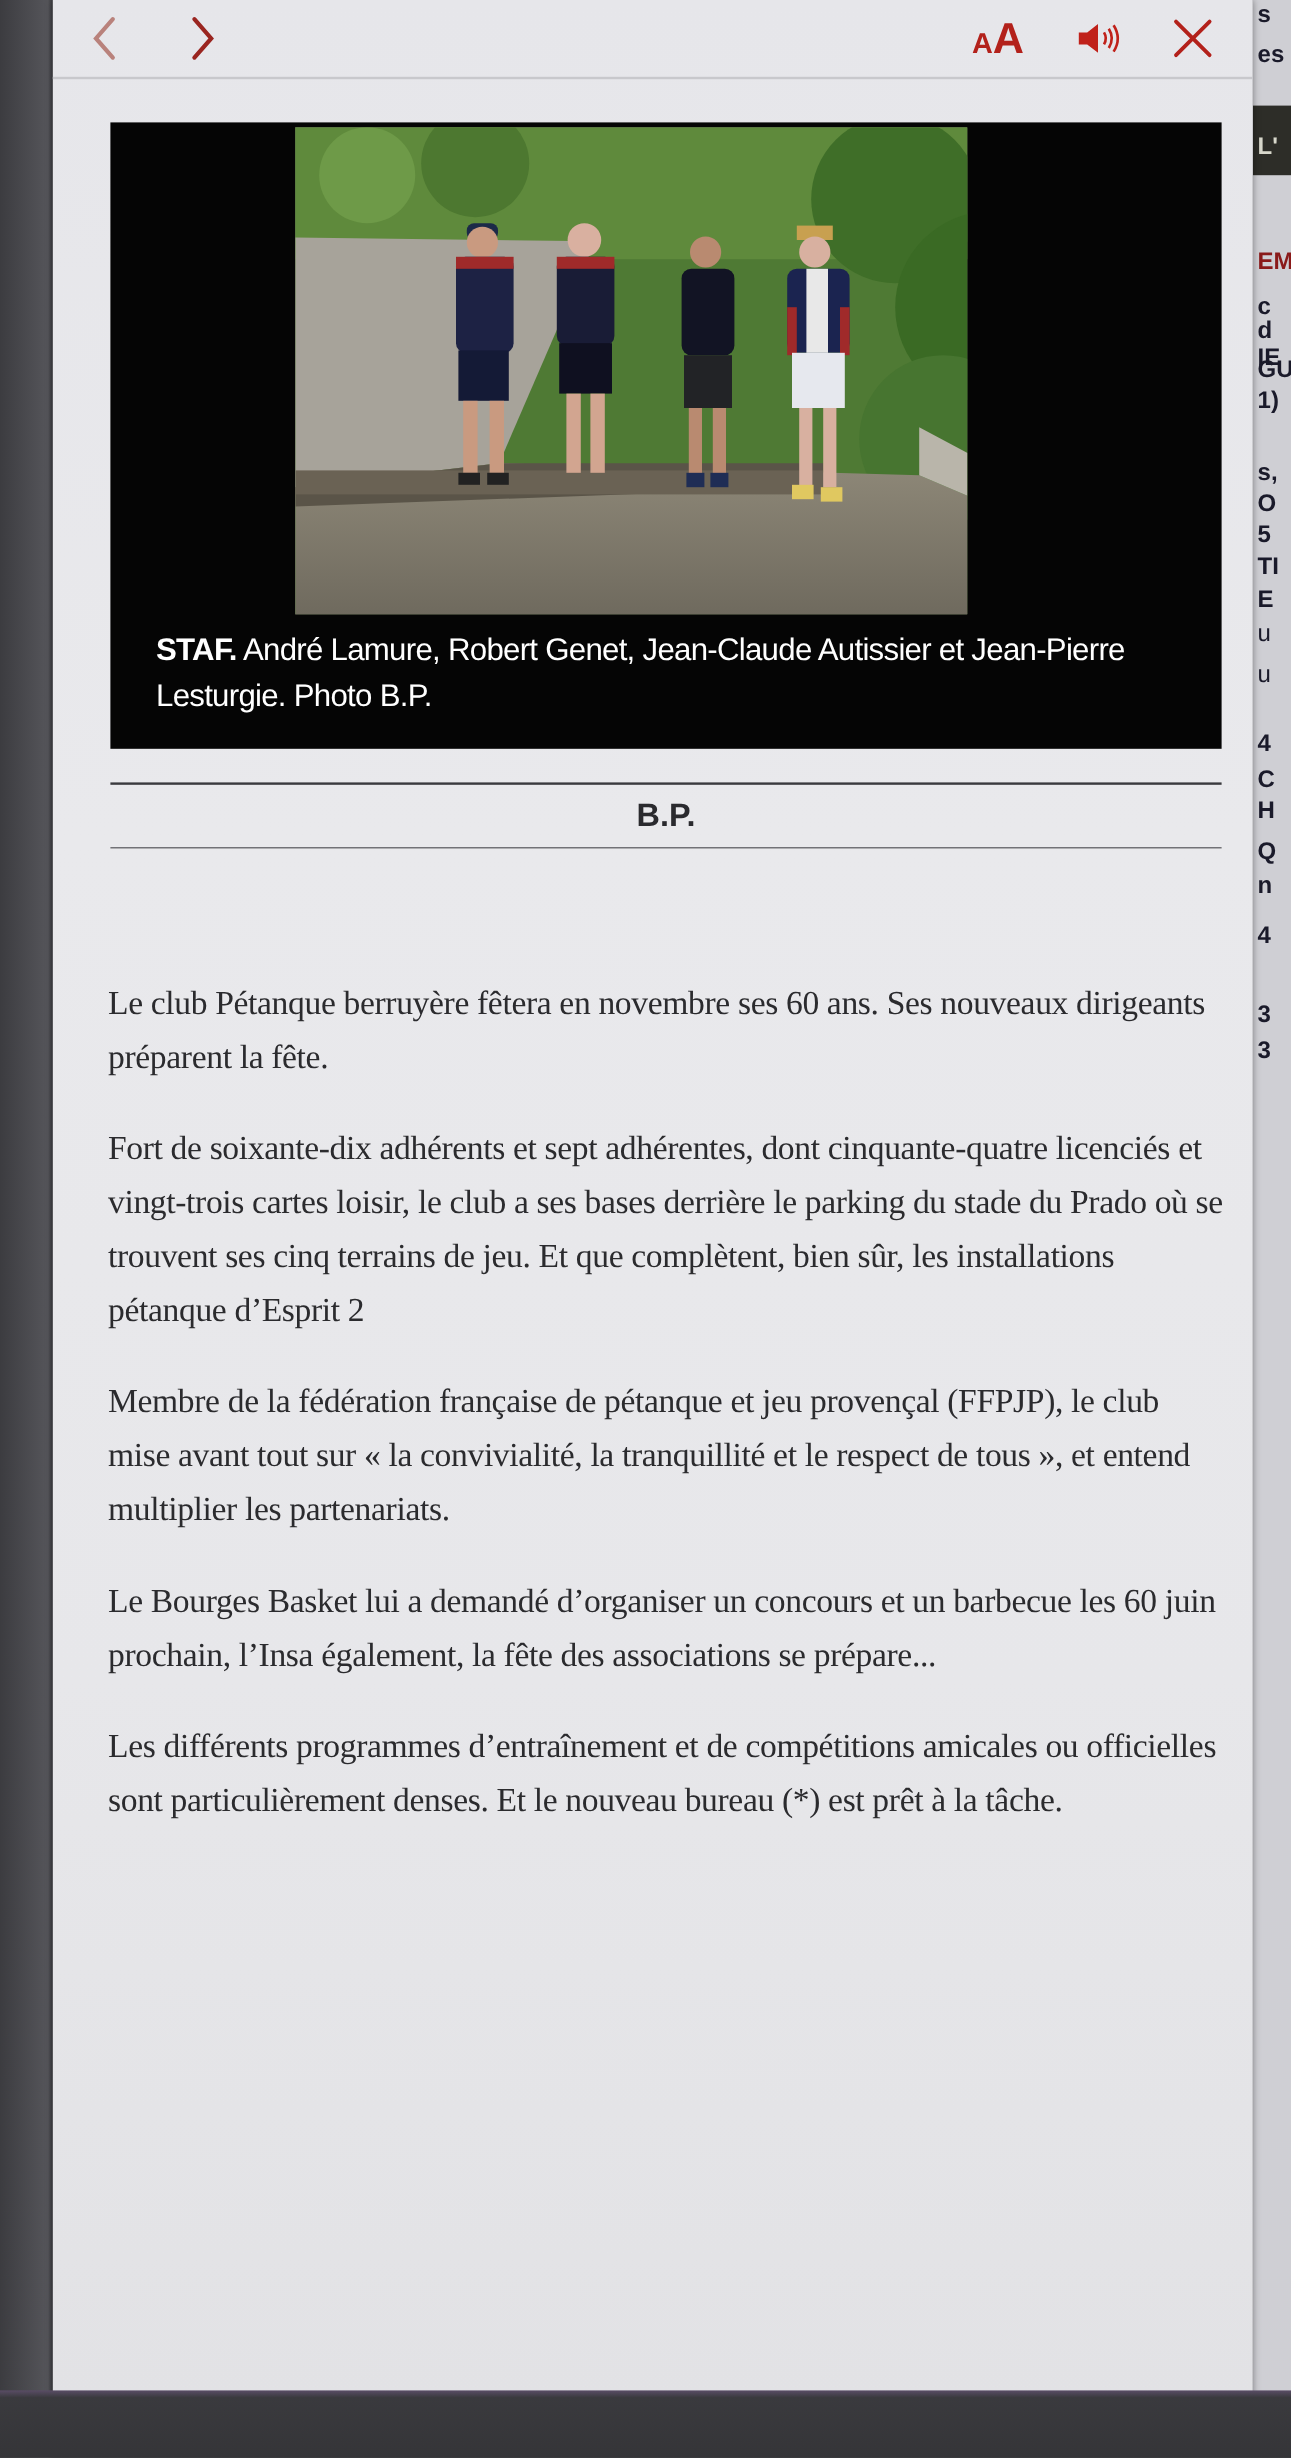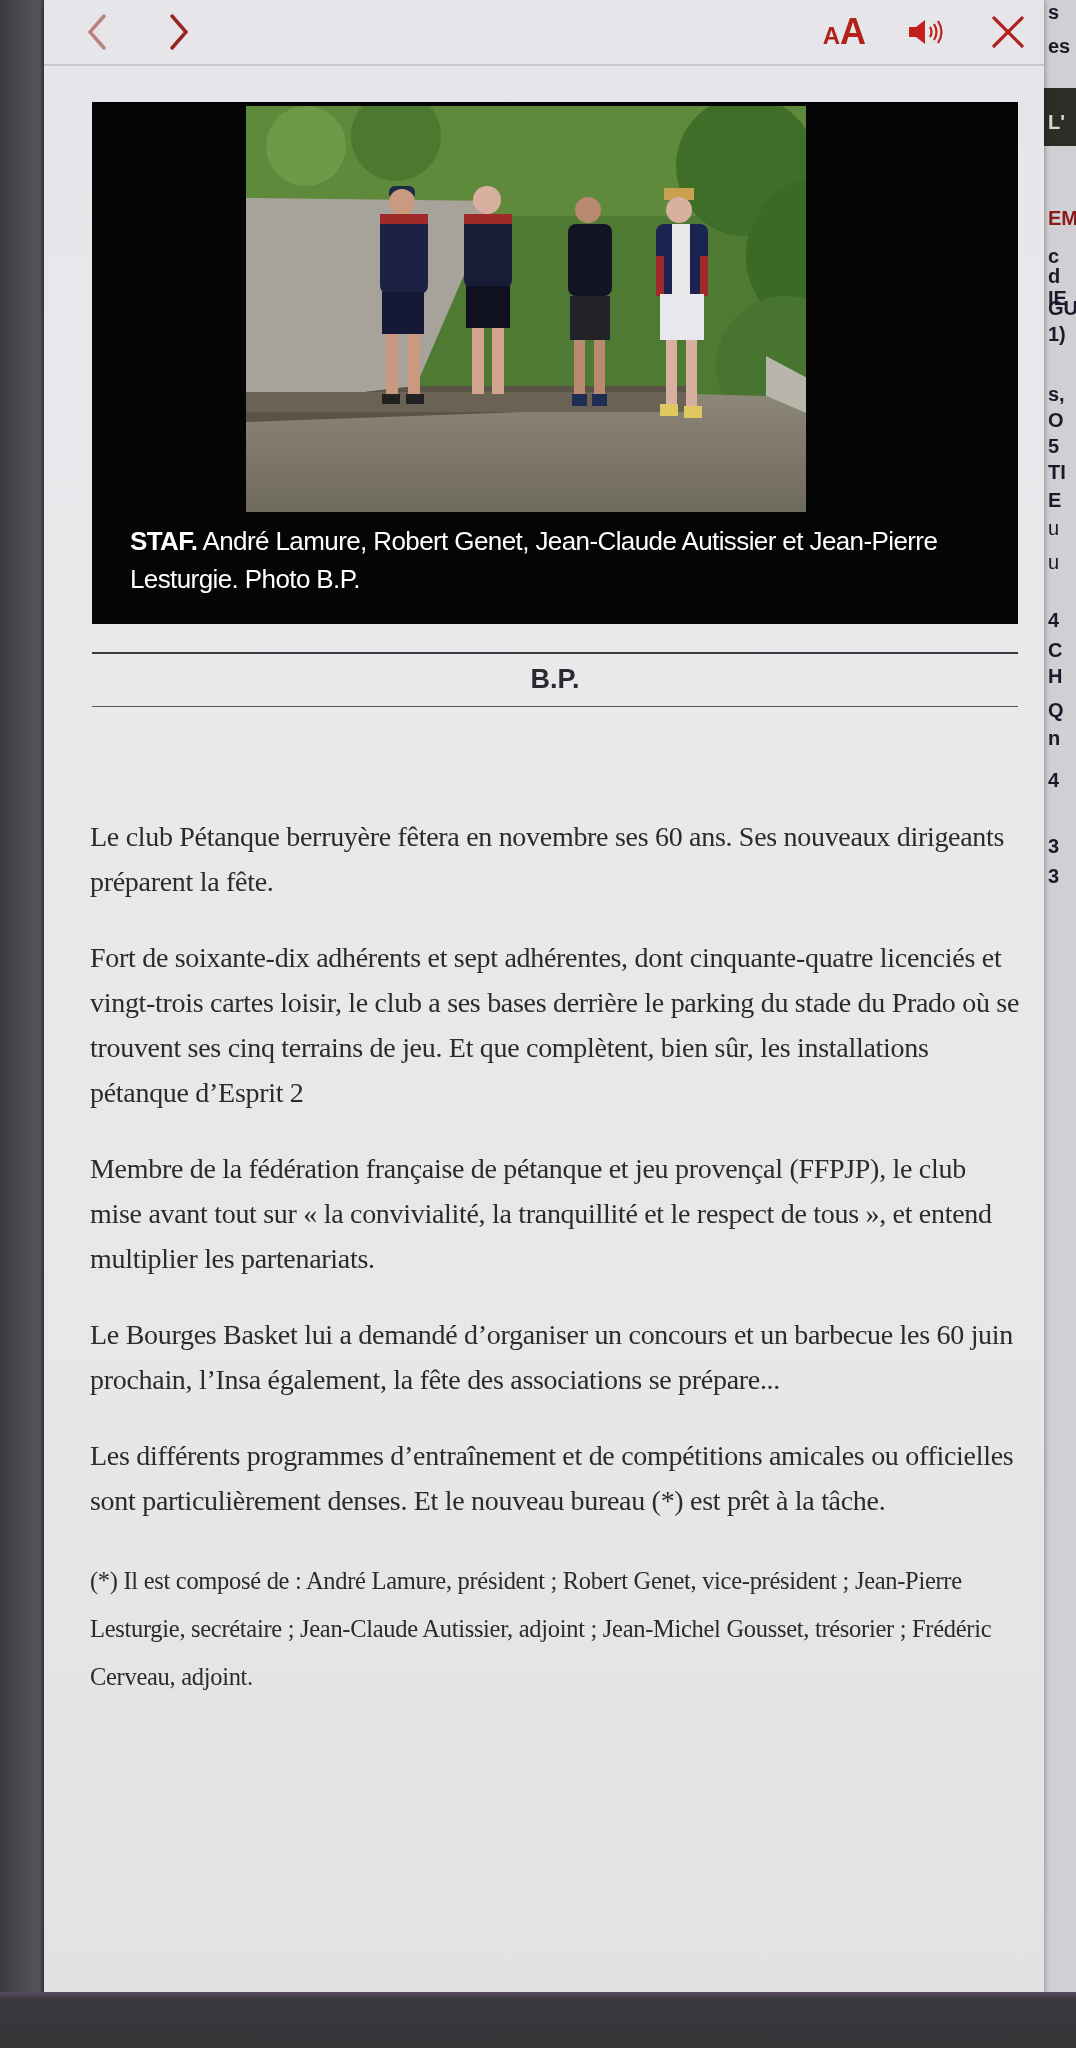--- a/index.html
+++ b/index.html
@@ -29,21 +29,21 @@
   .bottom-bezel {
     position: absolute; left: 0; top: 1992px; width: 1076px; height: 56px;
     background: linear-gradient(180deg, #5a4d66 0px, #3a3a3e 6px, #353538 100%);
   }
 
   
   .toolbar {
     position: absolute; left: 0; top: 0; width: 1000px; height: 64px;
     border-bottom: 2px solid #c8c8cc;
   }
-  .tb-btn { position: absolute; top: 8px; height: 48px; display:flex; align-items:center; justify-content:flex-end; cursor:pointer; }
+  .tb-btn { position: absolute; top: 8px; height: 48px; display:flex; align-items:center; justify-content:flex-start; cursor:pointer; }
   .tb-back { left: 30px; width: 36px; }
   .tb-fwd { left: 112px; width: 36px; }
   .tb-font { left: 766px; width: 56px; }
   .tb-audio { left: 852px; width: 50px; }
   .tb-close { left: 932px; width: 50px; }
   .aa { color: #b3211b; font-family: "Liberation Sans", sans-serif; font-weight: bold; line-height: 1; }
   .aa .s { font-size: 24px; }
   .aa .l { font-size: 36px; }
 
   
@@ -212,17 +212,16 @@
   <div class="credit-rule-top"></div>
   <div class="credit">B.P.</div>
   <div class="credit-rule-bot"></div>
 
   <div class="body">
     <p>Le club Pétanque berruyère fêtera en novembre ses 60 ans. Ses nouveaux dirigeants préparent la fête.</p>
     <p>Fort de soixante-dix adhérents et sept adhérentes, dont cinquante-quatre licenciés et vingt-trois cartes loisir, le club a ses bases derrière le parking du stade du Prado où se trouvent ses cinq terrains de jeu. Et que complètent, bien sûr, les installations pétanque d’Esprit 2</p>
     <p>Membre de la fédération française de pétanque et jeu provençal (FFPJP), le club mise avant tout sur « la convivialité, la tranquillité et le respect de tous », et entend multiplier les partenariats.</p>
     <p>Le Bourges Basket lui a demandé d’organiser un concours et un barbecue les 60 juin prochain, l’Insa également, la fête des associations se prépare...</p>
     <p>Les différents programmes d’entraînement et de compétitions amicales ou officielles sont particulièrement denses. Et le nouveau bureau (*) est prêt à la tâche.</p>
-    <p class="note">(*) Il est composé de : André Lamure, président ; Robert Genet, vice-président ; Jean-Pierre Lesturgie, secrétaire ; Jean-Claude Autissier, adjoint ; Jean-Michel Gousset, trésorier ; Frédéric Cerveau, adjoint.</p>
   </div>
 </div>
 
 <div class="bottom-bezel"></div>
 
 </body></html>

